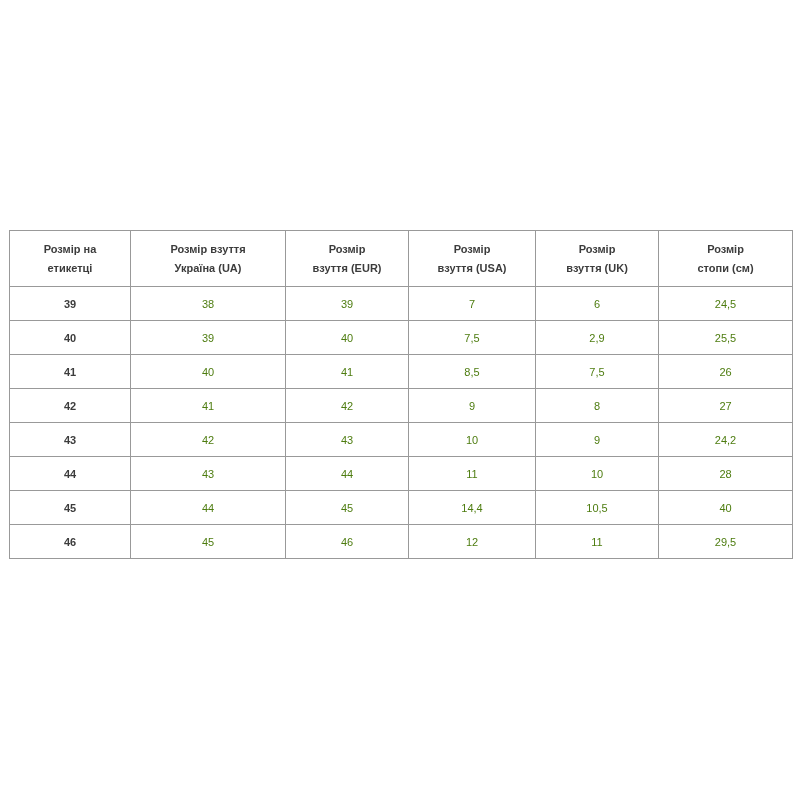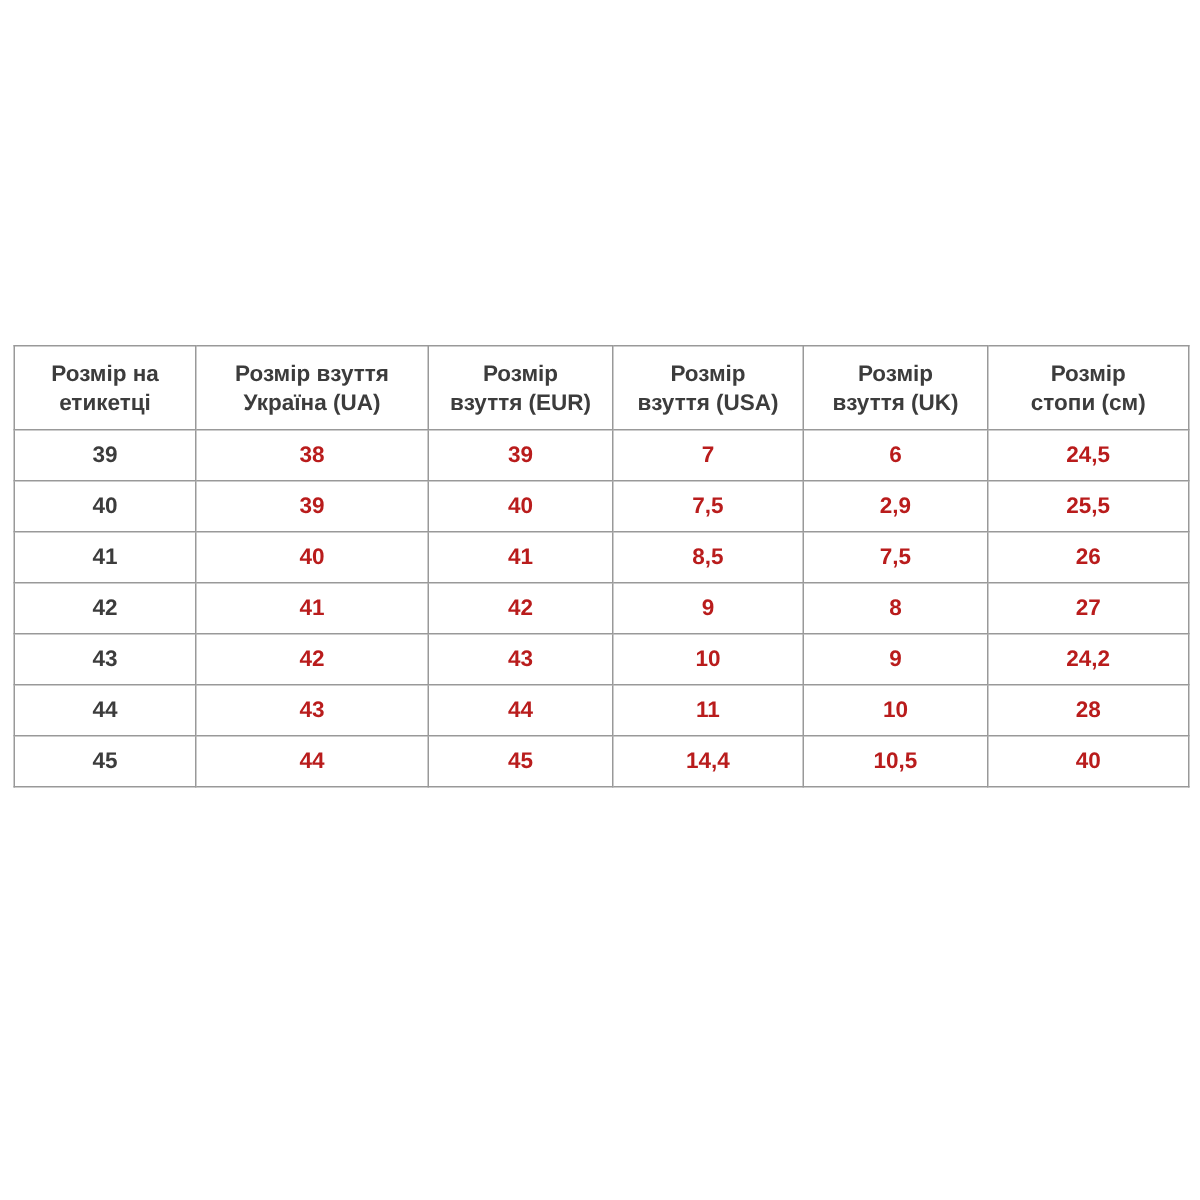--- a/index.html
+++ b/index.html
@@ -25,33 +25,33 @@
     border-collapse: collapse;
     table-layout: fixed;
     background: #ffffff;
   }
   table.size-table th,
   table.size-table td {
     border: 1px solid #999999;
     text-align: center;
     vertical-align: middle;
     padding: 0 4px;
-    font-size: 15px;
+    font-size: 11px;
     overflow: hidden;
   }
   table.size-table th {
     height: 55px;
     font-weight: bold;
     color: #3c3c3c;
     line-height: 19px;
   }
   table.size-table td {
     height: 33px;
-    color: #b91c1c;
-    font-weight: bold;
+    color: #4d7c0f;
+    font-weight: normal;
   }
   table.size-table td.label-col {
     color: #3c3c3c;
     font-weight: bold;
   }
   .hline { display: block; }
   col.c1 { width: 121px; }
   col.c2 { width: 155px; }
   col.c3 { width: 123px; }
   col.c4 { width: 127px; }
@@ -149,15 +149,23 @@
         <td>28</td>
       </tr>
       <tr>
         <td class="label-col">45</td>
         <td>44</td>
         <td>45</td>
         <td>14,4</td>
         <td>10,5</td>
         <td>40</td>
       </tr>
+      <tr>
+        <td class="label-col">46</td>
+        <td>45</td>
+        <td>46</td>
+        <td>12</td>
+        <td>11</td>
+        <td>29,5</td>
+      </tr>
     </tbody>
   </table>
 </div>
 
 </body></html>

